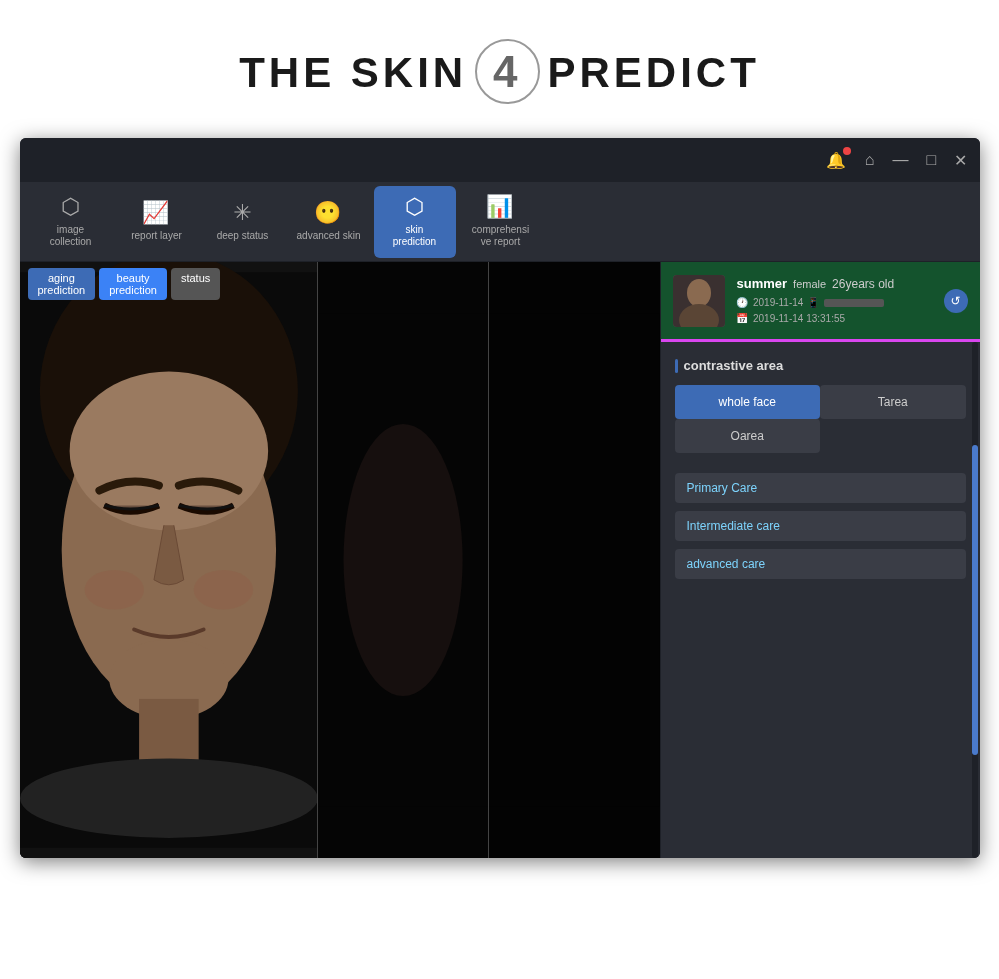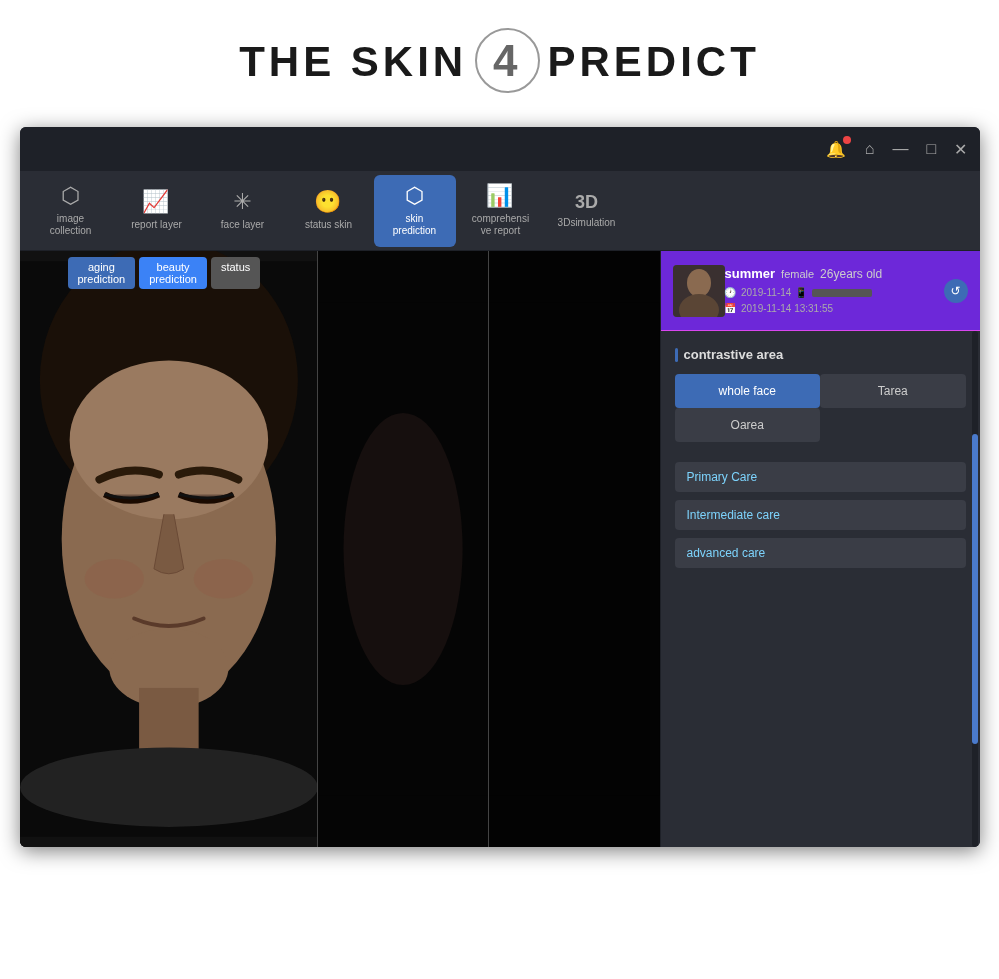--- a/index.html
+++ b/index.html
@@ -14,21 +14,21 @@
       align-items: center;
     }
 
     
     .header-section {
       width: 100%;
       background: #ffffff;
       display: flex;
       flex-direction: column;
       align-items: center;
-      padding-top: 32px;
+      padding-top: 43px;
       padding-bottom: 20px;
     }
 
     .main-title {
       font-size: 42px;
       font-weight: 900;
       letter-spacing: 4px;
       color: #1a1a1a;
       font-family: 'Arial Black', Arial, sans-serif;
     }
@@ -157,21 +157,21 @@
 
     .sub-tab {
       padding: 4px 10px;
       border-radius: 4px;
       font-size: 11px;
       color: #fff;
       cursor: pointer;
       text-align: center;
     }
 
-    .sub-tab.aging { background: #3d6bb5; margin-left: 40px; }
+    .sub-tab.aging { background: #3d6bb5; }
     .sub-tab.beauty { background: #3b82f6; }
     .sub-tab.status { background: #555; }
 
     
     .face-image-container {
       flex: 1;
       display: flex;
       position: relative;
       overflow: hidden;
     }
@@ -193,26 +193,26 @@
       display: flex;
       flex-direction: column;
       padding: 0;
       flex-shrink: 0;
       border-left: 1px solid #1e2128;
     }
 
     
     .user-info {
       height: 80px;
-      background: #6d28d9;
+      background: #14532d;
       display: flex;
       align-items: center;
       padding: 8px 12px;
-      gap: 0;
-      border-bottom: 1px solid #d946ef;
+      gap: 12px;
+      border-bottom: 3px solid #d946ef;
     }
 
     .user-avatar {
       width: 52px;
       height: 52px;
       border-radius: 4px;
       background: #555;
       overflow: hidden;
       flex-shrink: 0;
     }
@@ -397,37 +397,33 @@
     <div class="nav-item">
       <span class="nav-icon">⬡</span>
       <span class="nav-label" style="color:#aaa;">image<br>collection</span>
     </div>
     <div class="nav-item">
       <span class="nav-icon">📈</span>
       <span class="nav-label" style="color:#aaa;">report layer</span>
     </div>
     <div class="nav-item">
       <span class="nav-icon">✳</span>
-      <span class="nav-label" style="color:#aaa;">face layer</span>
+      <span class="nav-label" style="color:#aaa;">deep status</span>
     </div>
     <div class="nav-item">
       <span class="nav-icon">😶</span>
-      <span class="nav-label" style="color:#aaa;">status skin</span>
+      <span class="nav-label" style="color:#aaa;">advanced skin</span>
     </div>
     <div class="nav-item active">
       <span class="nav-icon">⬡</span>
       <span class="nav-label" style="color:#fff;">skin<br>prediction</span>
     </div>
     <div class="nav-item">
       <span class="nav-icon">📊</span>
       <span class="nav-label" style="color:#aaa;">comprehensi<br>ve report</span>
-    </div>
-    <div class="nav-item">
-      <span class="nav-icon" style="font-size:18px;font-weight:bold;color:#aaa;">3D</span>
-      <span class="nav-label" style="color:#aaa;">3Dsimulation</span>
     </div>
   </div>
 
   <div class="main-content">
 
     <div class="image-area">
 
       <div class="sub-tabs">
         <div class="sub-tab aging">aging<br>prediction</div>
         <div class="sub-tab beauty">beauty<br>prediction</div>

